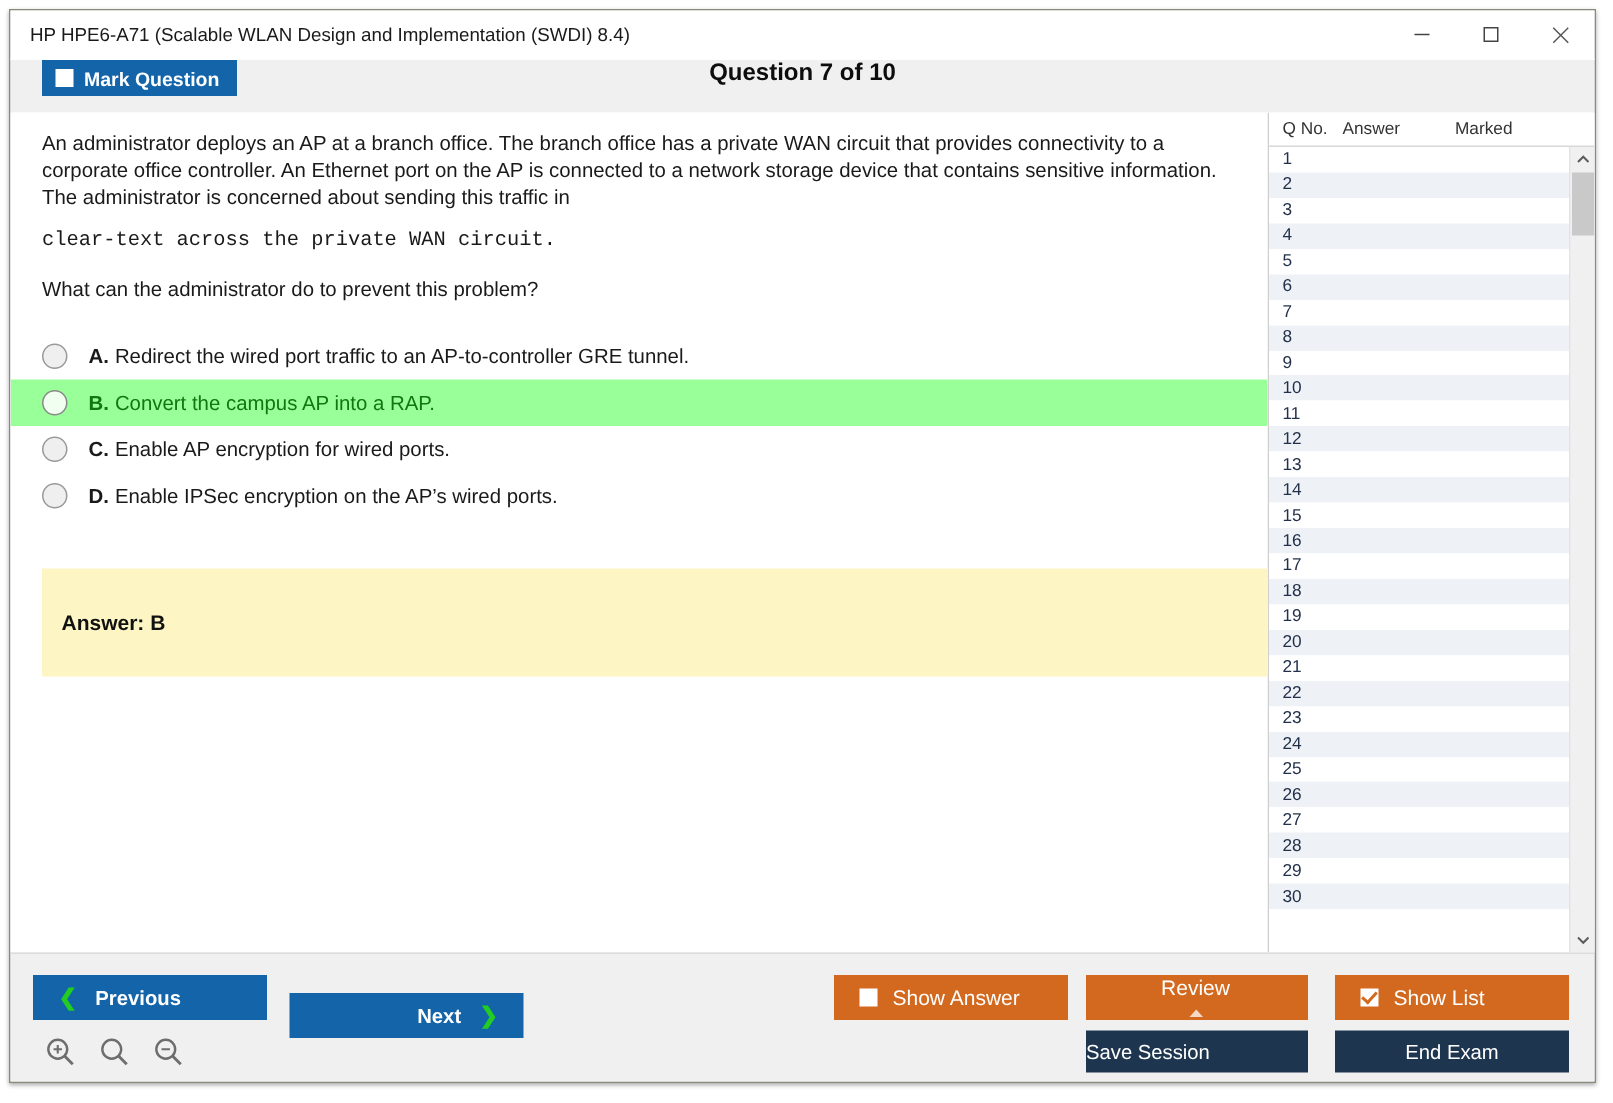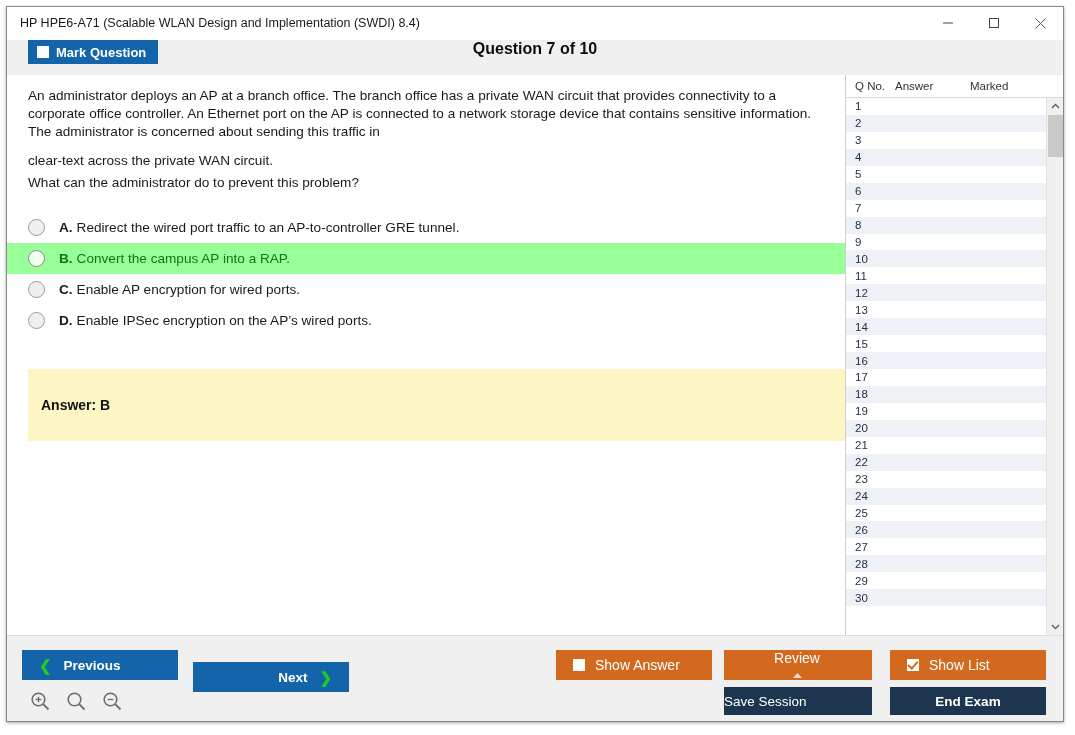--- a/index.html
+++ b/index.html
@@ -124,21 +124,21 @@
     overflow: hidden;
     position: relative;
   }
   .qtext {
     font-size: 13.6px;
     color: #1a1a1a;
     line-height: 1.33;
     padding: 0 10px 0 21px;
   }
   .qtext.p1 { margin-bottom: 11px; }
-  .qtext.p2 { margin-bottom: 4px; }
+  .qtext.p2 { margin-bottom: 14px; font-family: Liberation Mono, monospace; }
   .qtext.p3 { margin-bottom: 20px; }
 
   #options { margin-top: 0; }
   .option-row {
     display: flex;
     align-items: center;
     height: 31px;
     padding-left: 21px;
     font-size: 13.6px;
     color: #1a1a1a;
@@ -324,21 +324,21 @@
     left: 717px; top: 51px; width: 148px; height: 28px;
     background: #1d354f;
     justify-content: flex-start;
     font-weight: normal;
     font-size: 13.5px;
   }
   #btn-end-exam {
     left: 883px; top: 51px; width: 156px; height: 28px;
     background: #1d354f;
     justify-content: center;
-    font-weight: bold;
+    font-weight: normal;
     font-size: 13.5px;
   }
 
   #zoom-controls {
     position: absolute;
     left: 18px;
     top: 50px;
     display: flex;
     gap: 6px;
     align-items: center;

